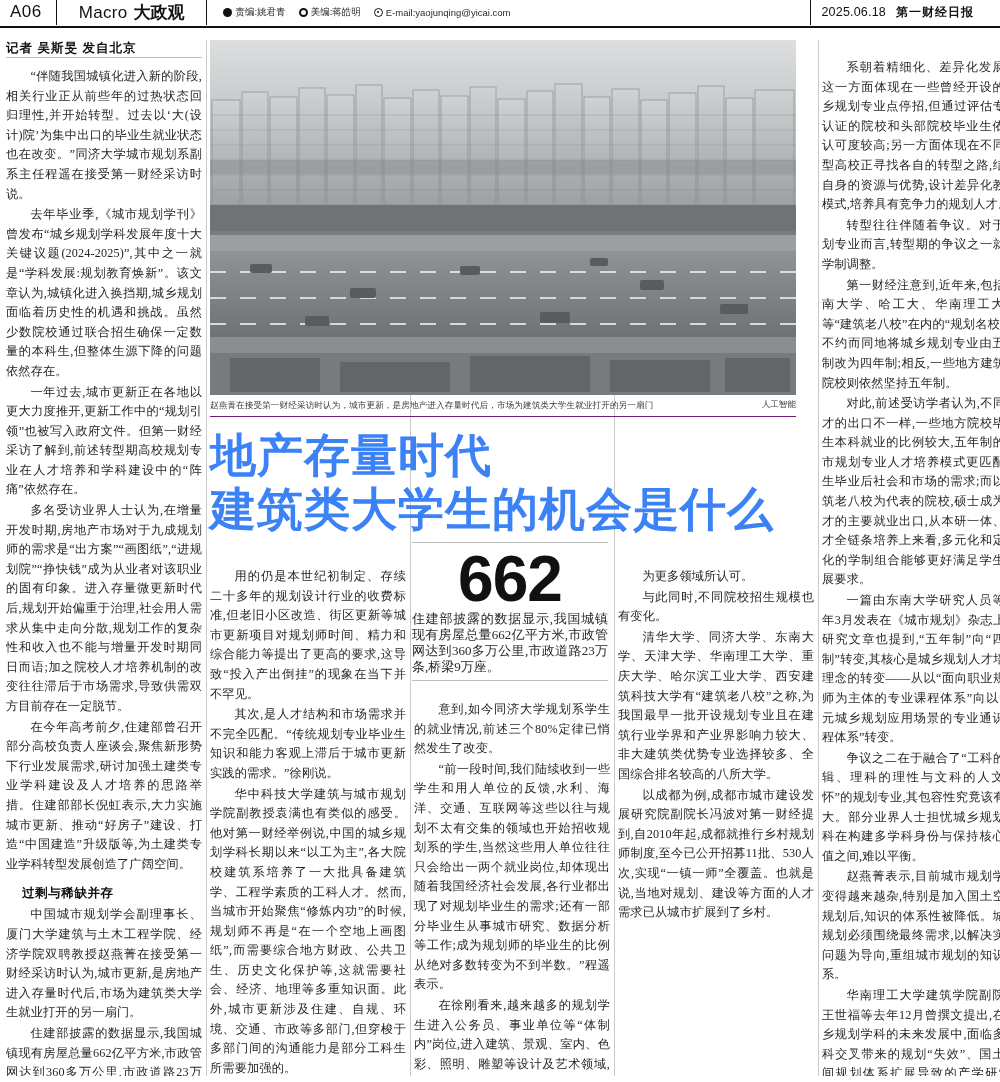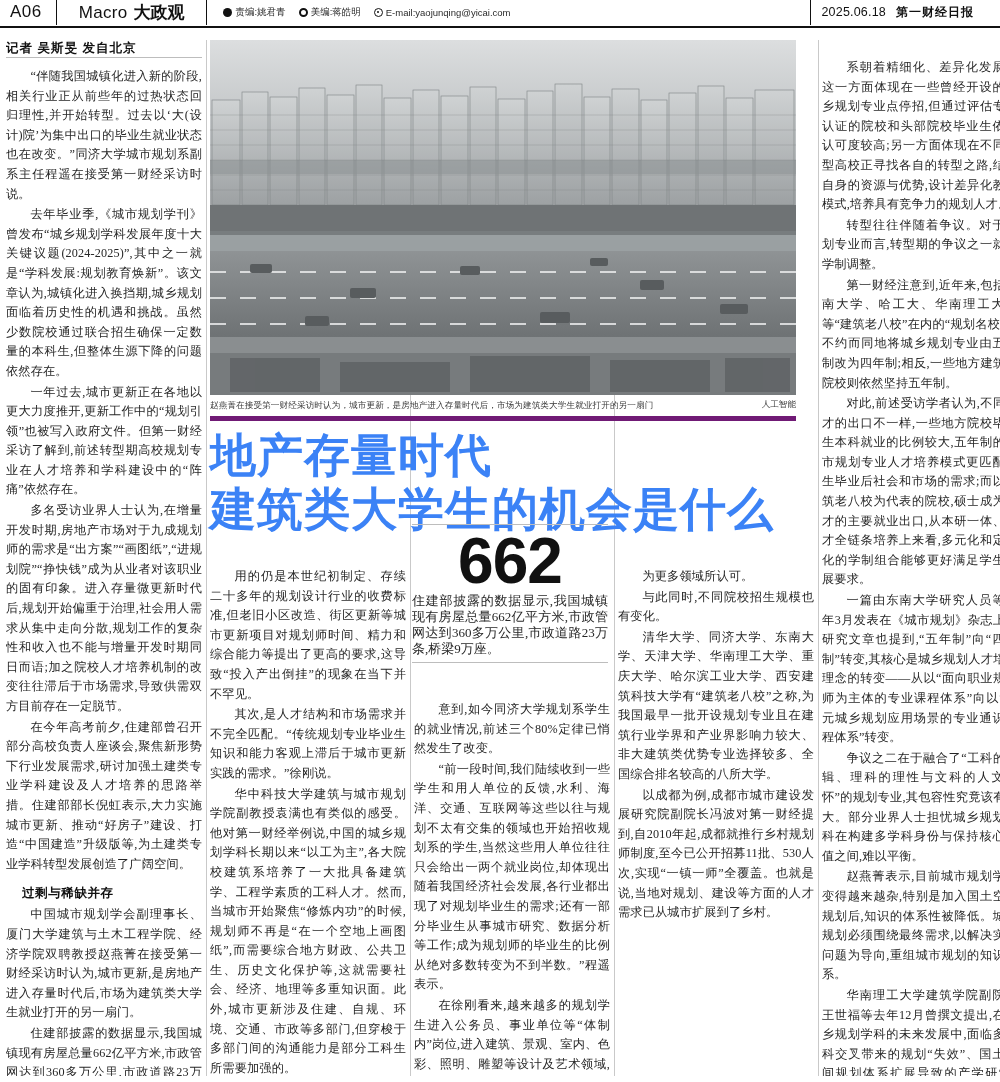--- a/index.html
+++ b/index.html
@@ -114,21 +114,21 @@
   .photo-wrap { position:absolute; left:210px; top:40px; width:586px; }
   .photo {
     width:586px; height:355px;
     position:relative; overflow:hidden;
     background:linear-gradient(#b9bcbe,#8e9294);
   }
   .photo svg { display:block; }
   .caption-row {
     display:flex; align-items:flex-start; 
     padding:4px 0 5px 0;
-    border-bottom:5px solid #701a75;
+    border-bottom:1px solid #701a75;
   }
   .caption {
     font-family:"Liberation Sans", sans-serif;
     font-size:8.6px; color:#3a3a3a; line-height:12px; flex:1;
     letter-spacing:.1px;
   }
   .credit-src {
     font-family:"Liberation Sans", sans-serif;
     font-size:8.6px; color:#3a3a3a; white-space:nowrap;
   }
@@ -140,21 +140,21 @@
     font-weight:700;
     font-size:46px;
     line-height:54px;
     color:#3b82f6;
     letter-spacing:1px;
   }
   .headline .l2 { display:block; }
 
   
   .statbox {
-    position:absolute; left:412px; top:524px; width:196px;
+    position:absolute; left:412px; top:542px; width:196px;
   }
   .stat-top-rule { height:1px; background:#bdbdbd; margin-bottom:4px; }
   .stat-num {
     font-family:"Liberation Sans", sans-serif;
     font-weight:700;
     font-size:64px;
     line-height:64px;
     text-align:center;
     color:#111;
     letter-spacing:-1px;

